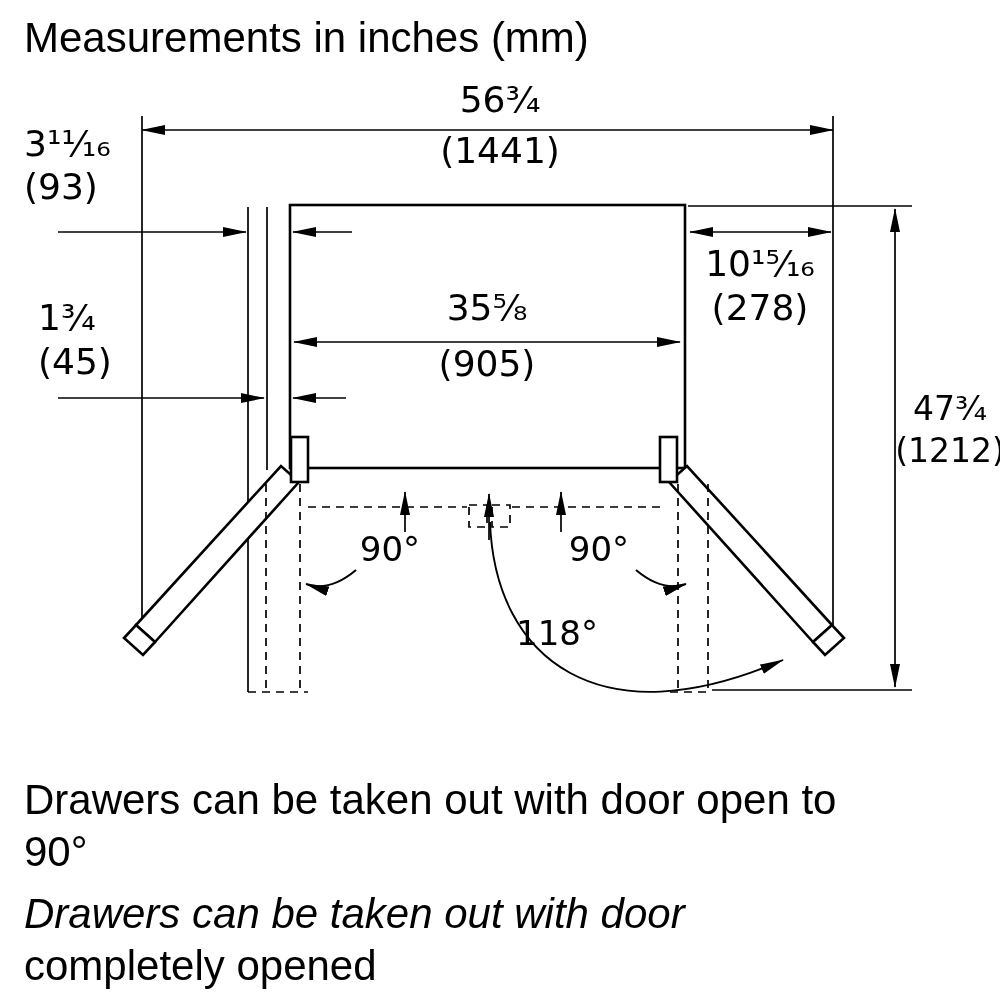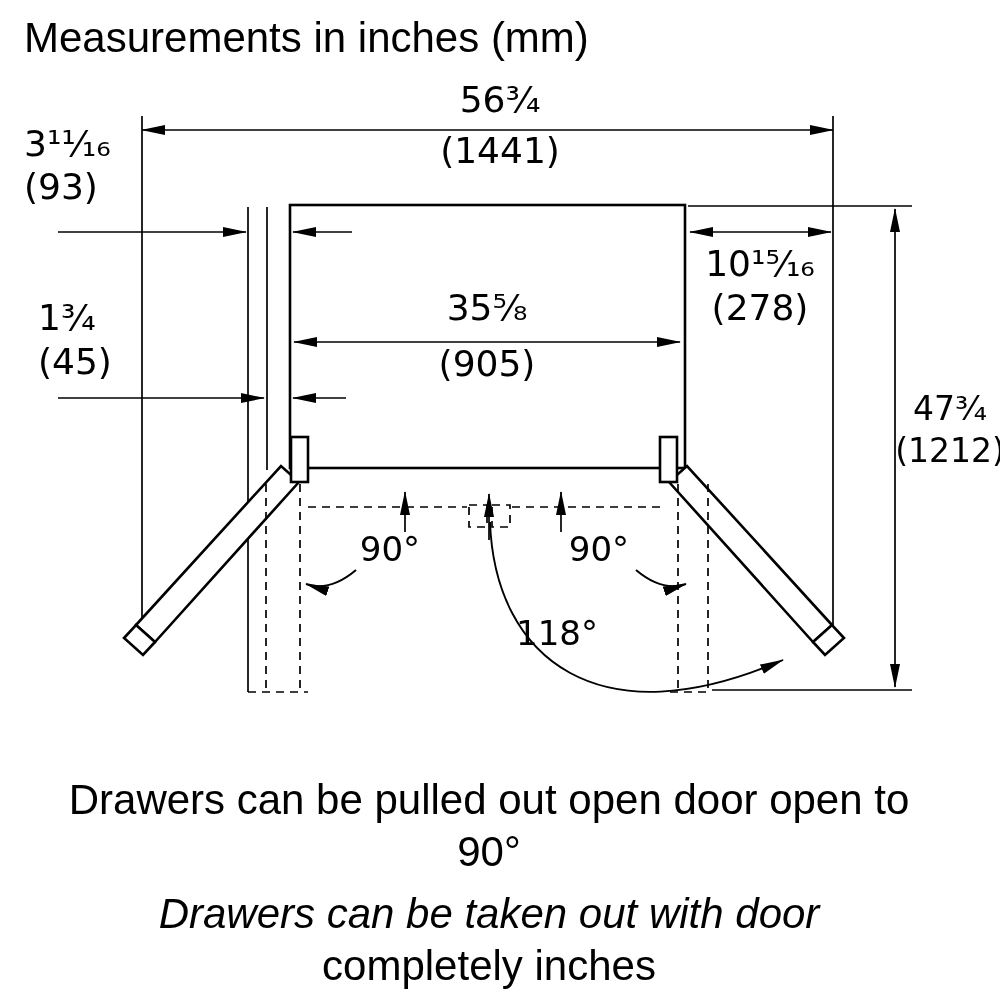--- a/index.html
+++ b/index.html
@@ -1,16 +1,16 @@
 <!DOCTYPE html>
 <html><head>
 <meta charset="utf-8">
 <style>
   html,body{margin:0;padding:0;background:#fff;}
-  .page{position:relative;width:1000px;height:1000px;background:#fff;overflow:hidden;text-align:center;}
+  .page{position:relative;width:1000px;height:1000px;background:#fff;overflow:hidden;}
   svg{display:block;}
   .thin{stroke:#000;stroke-width:1.7;fill:none;}
   .thick{stroke:#000;stroke-width:2.6;fill:#fff;}
   .dash{stroke:#000;stroke-width:1.7;fill:none;stroke-dasharray:8 6;}
   .arc{stroke:#000;stroke-width:1.9;fill:none;}
   text{fill:#000;}
   .ttl{font:42px "Liberation Sans",sans-serif;}
   .dim{font:36px "DejaVu Sans","Liberation Sans",sans-serif;}
   .dims{font:33px "DejaVu Sans","Liberation Sans",sans-serif;}
   .ang{font:34px "DejaVu Sans","Liberation Sans",sans-serif;}
@@ -99,19 +99,19 @@
 
   <text class="dims mid" x="950" y="420">47³⁄₄</text>
   <text class="dims mid" x="950" y="462">(1212)</text>
 
   <text class="ang mid" x="390" y="561">90°</text>
   <text class="ang mid" x="599" y="561">90°</text>
   <text class="ang mid" x="557" y="645">118°</text>
 </svg>
 
 <div class="notes">
-  <div>Drawers can be pulled out open door open to</div>
+  <div>Drawers can be taken out with door open to</div>
   <div>90°</div>
   <div class="note2">Drawers can be taken out with door</div>
-  <div>completely inches</div>
+  <div>completely opened</div>
 </div>
 
 </div>
 
 </body></html>

